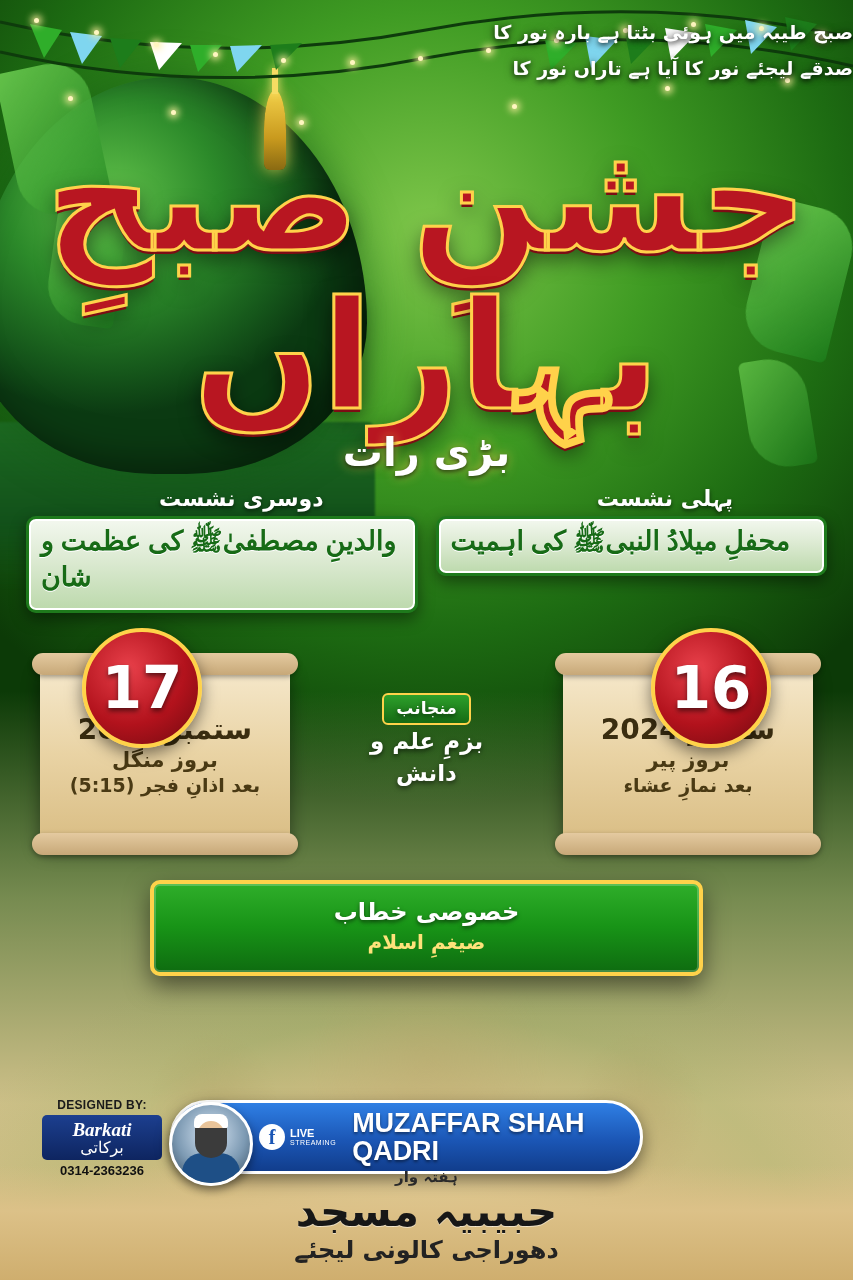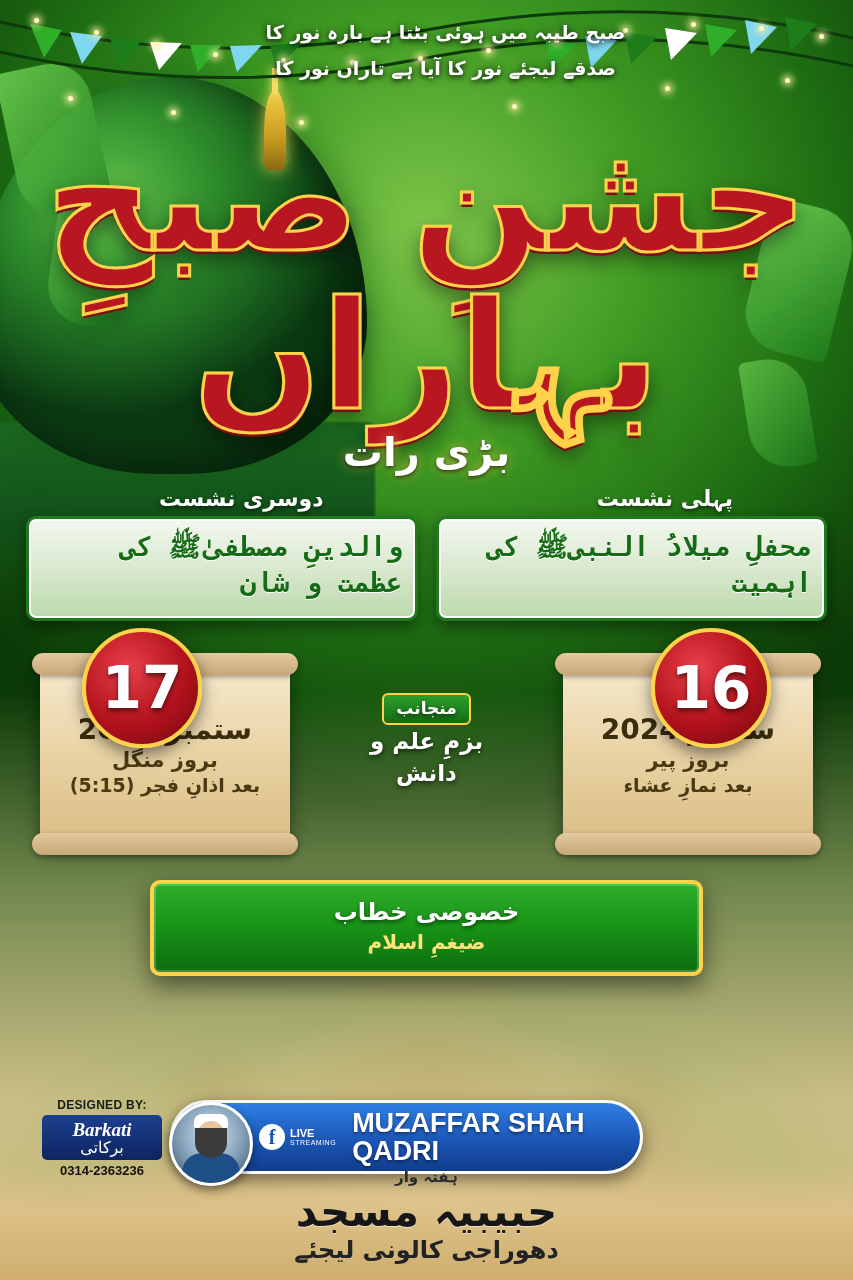--- a/index.html
+++ b/index.html
@@ -121,21 +121,20 @@
   .side-flag.left1 { left: 1%; top: 5%; transform: rotate(-12deg); }
   .side-flag.left2 { left: 6%; top: 16%; transform: rotate(8deg); width: 70px; height: 120px; opacity: 0.7;}
   .side-flag.right1 { right: 1%; top: 16%; transform: rotate(14deg); }
   .side-flag.right2 { right: 5%; top: 28%; transform: rotate(-9deg); width: 64px; height: 110px; opacity: 0.7;}
 
   
   .couplet {
     position: absolute;
     top: 14px;
     left: 0; right: 0;
-    text-align: center;
     direction: rtl;
     color: #ffffff;
     font-family: "DejaVu Sans", sans-serif;
     font-size: 19px;
     line-height: 1.9;
     text-shadow: 0 2px 5px rgba(0,0,0,0.65), 0 0 10px rgba(0,0,0,0.5);
     font-weight: bold;
     margin-left: 38px;
   }
   .couplet div { white-space: nowrap; }
@@ -178,42 +177,42 @@
     left: 26px;
     right: 26px;
     display: flex;
     flex-direction: row-reverse;
     justify-content: space-between;
     gap: 18px;
   }
   .session {
     position: relative;
     flex: 1 1 0;
-    text-align: right;
+    text-align: left;
     direction: rtl;
   }
   .session-label {
     position: absolute;
     top: -14px;
     right: 24%;
     font-family: "DejaVu Sans", sans-serif;
     font-size: 22px;
     font-weight: bold;
     color: #ffffff;
     text-shadow: 0 2px 4px rgba(0,0,0,0.6);
     z-index: 3;
   }
   .session-box {
     margin-top: 16px;
-    padding: 12px 12px 14px;
+    padding: 4px 12px 14px;
     border-radius: 10px;
     background: linear-gradient(180deg, #f3f8ef 0%, #dcead2 45%, #bcd9ac 100%);
     border: 3px solid #1e7a1c;
     box-shadow: 0 6px 16px rgba(0,0,0,0.45), inset 0 0 0 2px #ffffff;
-    font-family: Liberation Mono, monospace;
+    font-family: Liberation Serif, serif;
     font-size: 27px;
     font-weight: bold;
     color: #176b16;
     direction: rtl;
     line-height: 1.35;
     text-shadow: 0 1px 0 #ffffff;
   }
 
   
   .dates {

